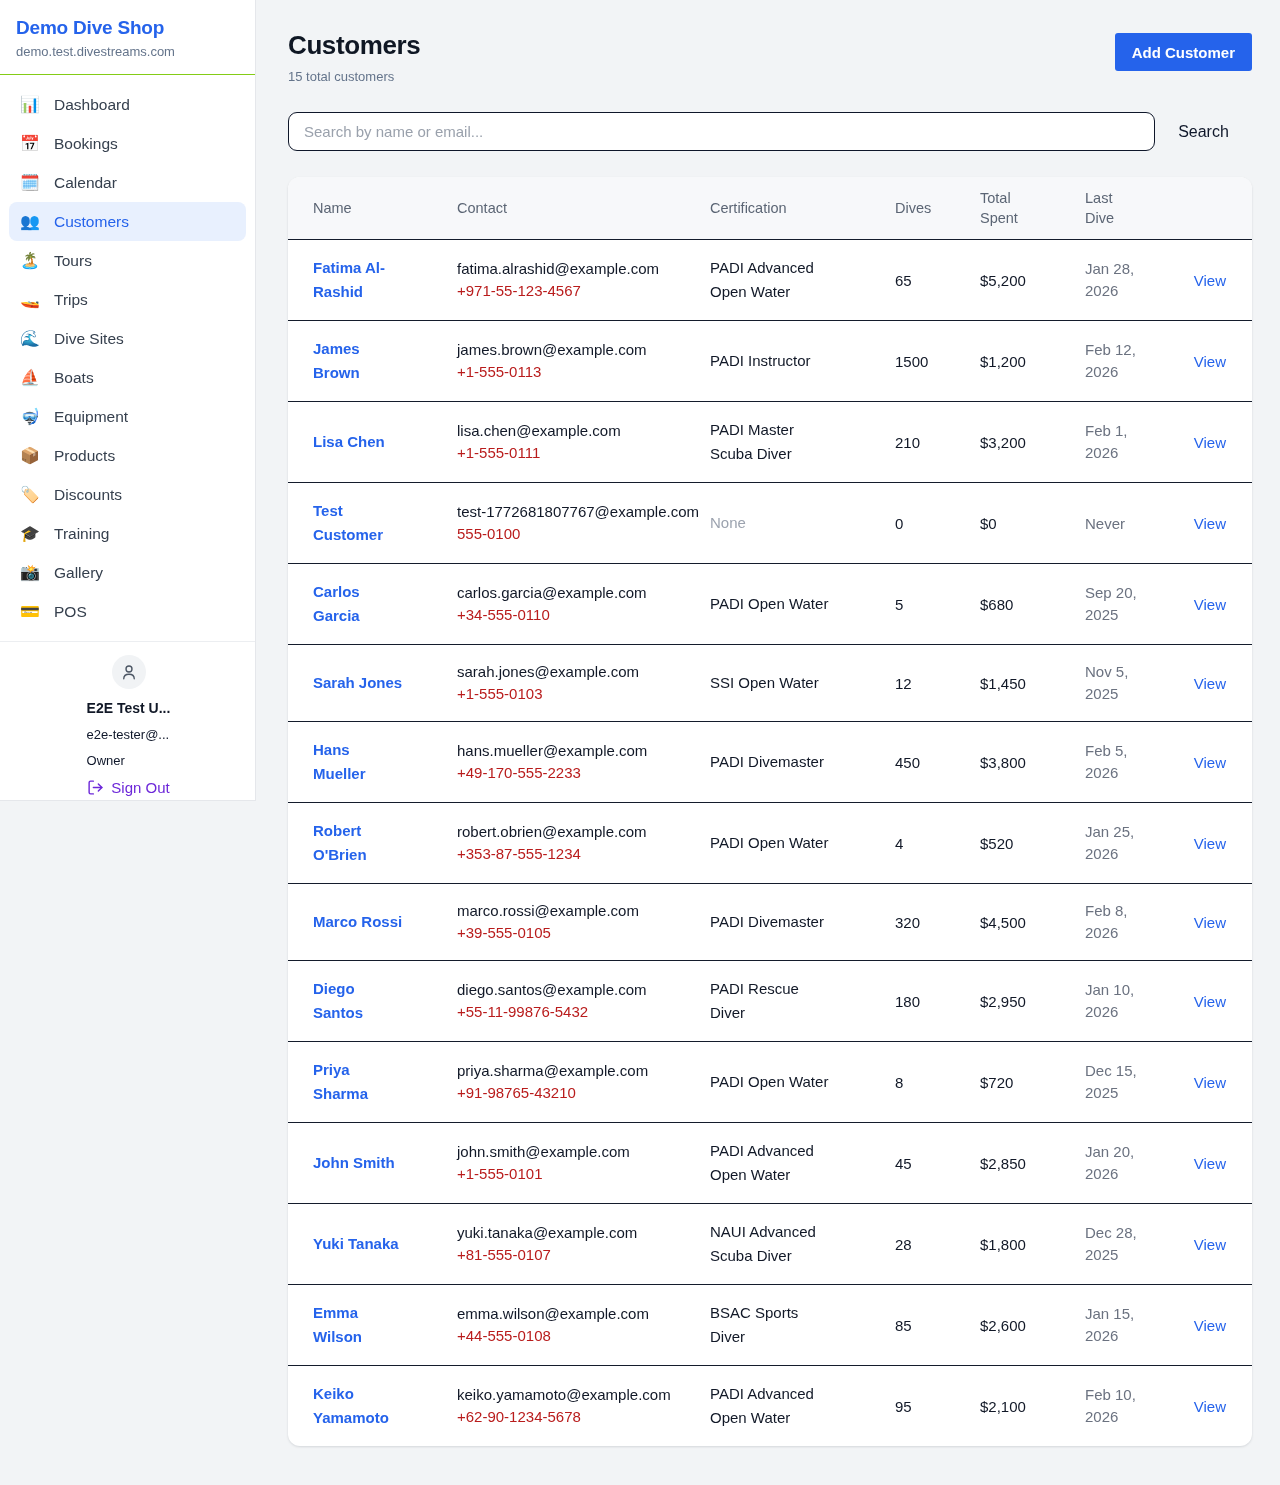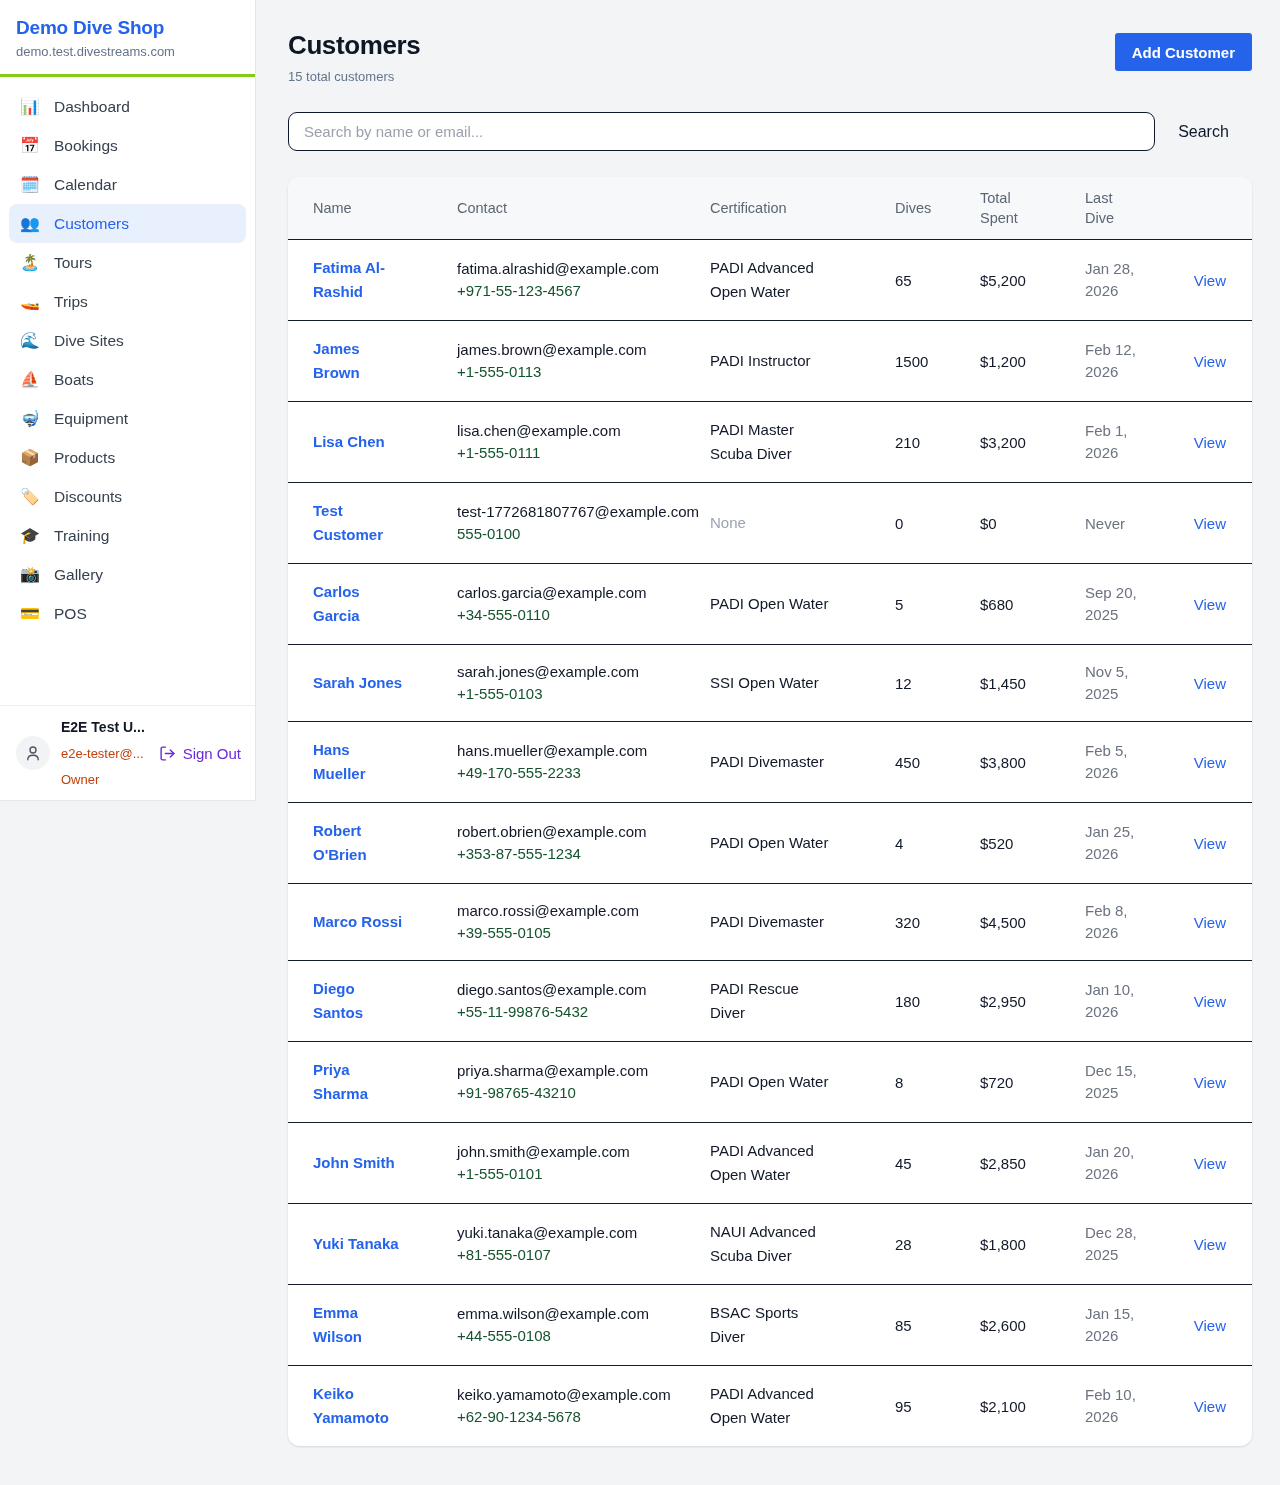--- a/index.html
+++ b/index.html
@@ -12,43 +12,43 @@
   }
   .app { position: relative; width: 1280px; height: 1485px; }
 
   
   .sidebar {
     position: absolute; left: 0; top: 0; width: 256px; height: 801px;
     background: #ffffff;
     border-right: 1px solid #e5e7eb; border-bottom: 1px solid #e5e7eb;
     display: flex; flex-direction: column;
   }
-  .shop-header { padding: 17px 16px 15px 16px; border-bottom: 3px solid #84cc16; }
+  .shop-header { padding: 17px 16px 15px 16px; border-bottom: 1px solid #84cc16; }
   .shop-name { color: #2563eb; font-weight: 700; font-size: 19px; letter-spacing: -0.2px; }
   .shop-domain { color: #64748b; font-size: 13px; margin-top: 5px; }
   .nav { flex: 1; padding: 10px 9px; }
   .nav-item {
     display: flex; align-items: center; gap: 13px;
     padding: 10px 10px; border-radius: 8px;
     font-size: 15.5px; color: #36404e; cursor: pointer;
   }
   .nav-item.active { background: #e8f0fe; color: #2563eb; }
   .nav-icon { width: 22px; font-size: 16px; text-align: center; flex: none; }
   .user-box {
     border-top: 1px solid #eceef1;
     padding: 13px 14px 13px 16px;
-    display: flex; align-items: center; gap: 11px;
+    display: flex; align-items: center; gap: 11px; flex-direction: column;
   }
   .avatar {
     width: 34px; height: 34px; border-radius: 50%; background: #f1f3f5;
     display: flex; align-items: center; justify-content: center; color: #4b5563; flex: none;
   }
   .user-meta { flex: 1; min-width: 0; }
   .user-name { font-weight: 700; font-size: 14px; color: #111827; white-space: nowrap; }
-  .user-email, .user-role { font-size: 13px; color: #c2410c; margin-top: 11px; white-space: nowrap; }
+  .user-email, .user-role { font-size: 13px; color: #0f172a; margin-top: 11px; white-space: nowrap; }
   .signout { display: flex; align-items: center; gap: 7px; color: #6d28d9; font-size: 15px; cursor: pointer; flex: none; }
   .signout svg { display: block; }
 
   
   .main { position: absolute; left: 256px; top: 0; width: 1024px; padding: 30px 28px 0 32px; }
   .page-head { display: flex; justify-content: space-between; align-items: flex-start; }
   .page-title { margin: 0; font-size: 26px; font-weight: 800; color: #0f1724; letter-spacing: -0.4px; }
   .page-subtitle { color: #64748b; font-size: 13px; margin-top: 8px; }
   .add-btn {
     background: #2563eb; color: #ffffff; border: none; border-radius: 3px;
@@ -90,21 +90,21 @@
   tbody td { padding: 16px 8px 16px 0; vertical-align: middle; line-height: 23px; }
   tbody tr:not(:first-child) td { border-top: 1px solid #141c2c; }
   .td-name { padding-left: 25px; }
   .td-contact { padding-left: 12px; }
   .td-dives, .td-spent, .td-last { padding-left: 15px; }
   .name-link {
     color: #2563eb; font-weight: 600; text-decoration: none; cursor: pointer;
     display: inline-block; max-width: 91px; line-height: 24px;
   }
   .email { color: #111827; line-height: 22px; overflow-wrap: break-word; }
-  .phone { color: #14532d; line-height: 22px; }
+  .phone { color: #b91c1c; line-height: 22px; }
   .cert { color: #111827; display: inline-block; max-width: 123px; line-height: 24px; }
   .cert.none { color: #9ca3af; }
   .td-dives, .td-spent { color: #111827; }
   .last { color: #6b7280; display: inline-block; max-width: 54px; line-height: 22px; }
   .td-view { text-align: right; padding-right: 26px; }
   .view-link { color: #2563eb; font-weight: 500; text-decoration: none; cursor: pointer; }
 </style>
 </head>
 <body>
 

